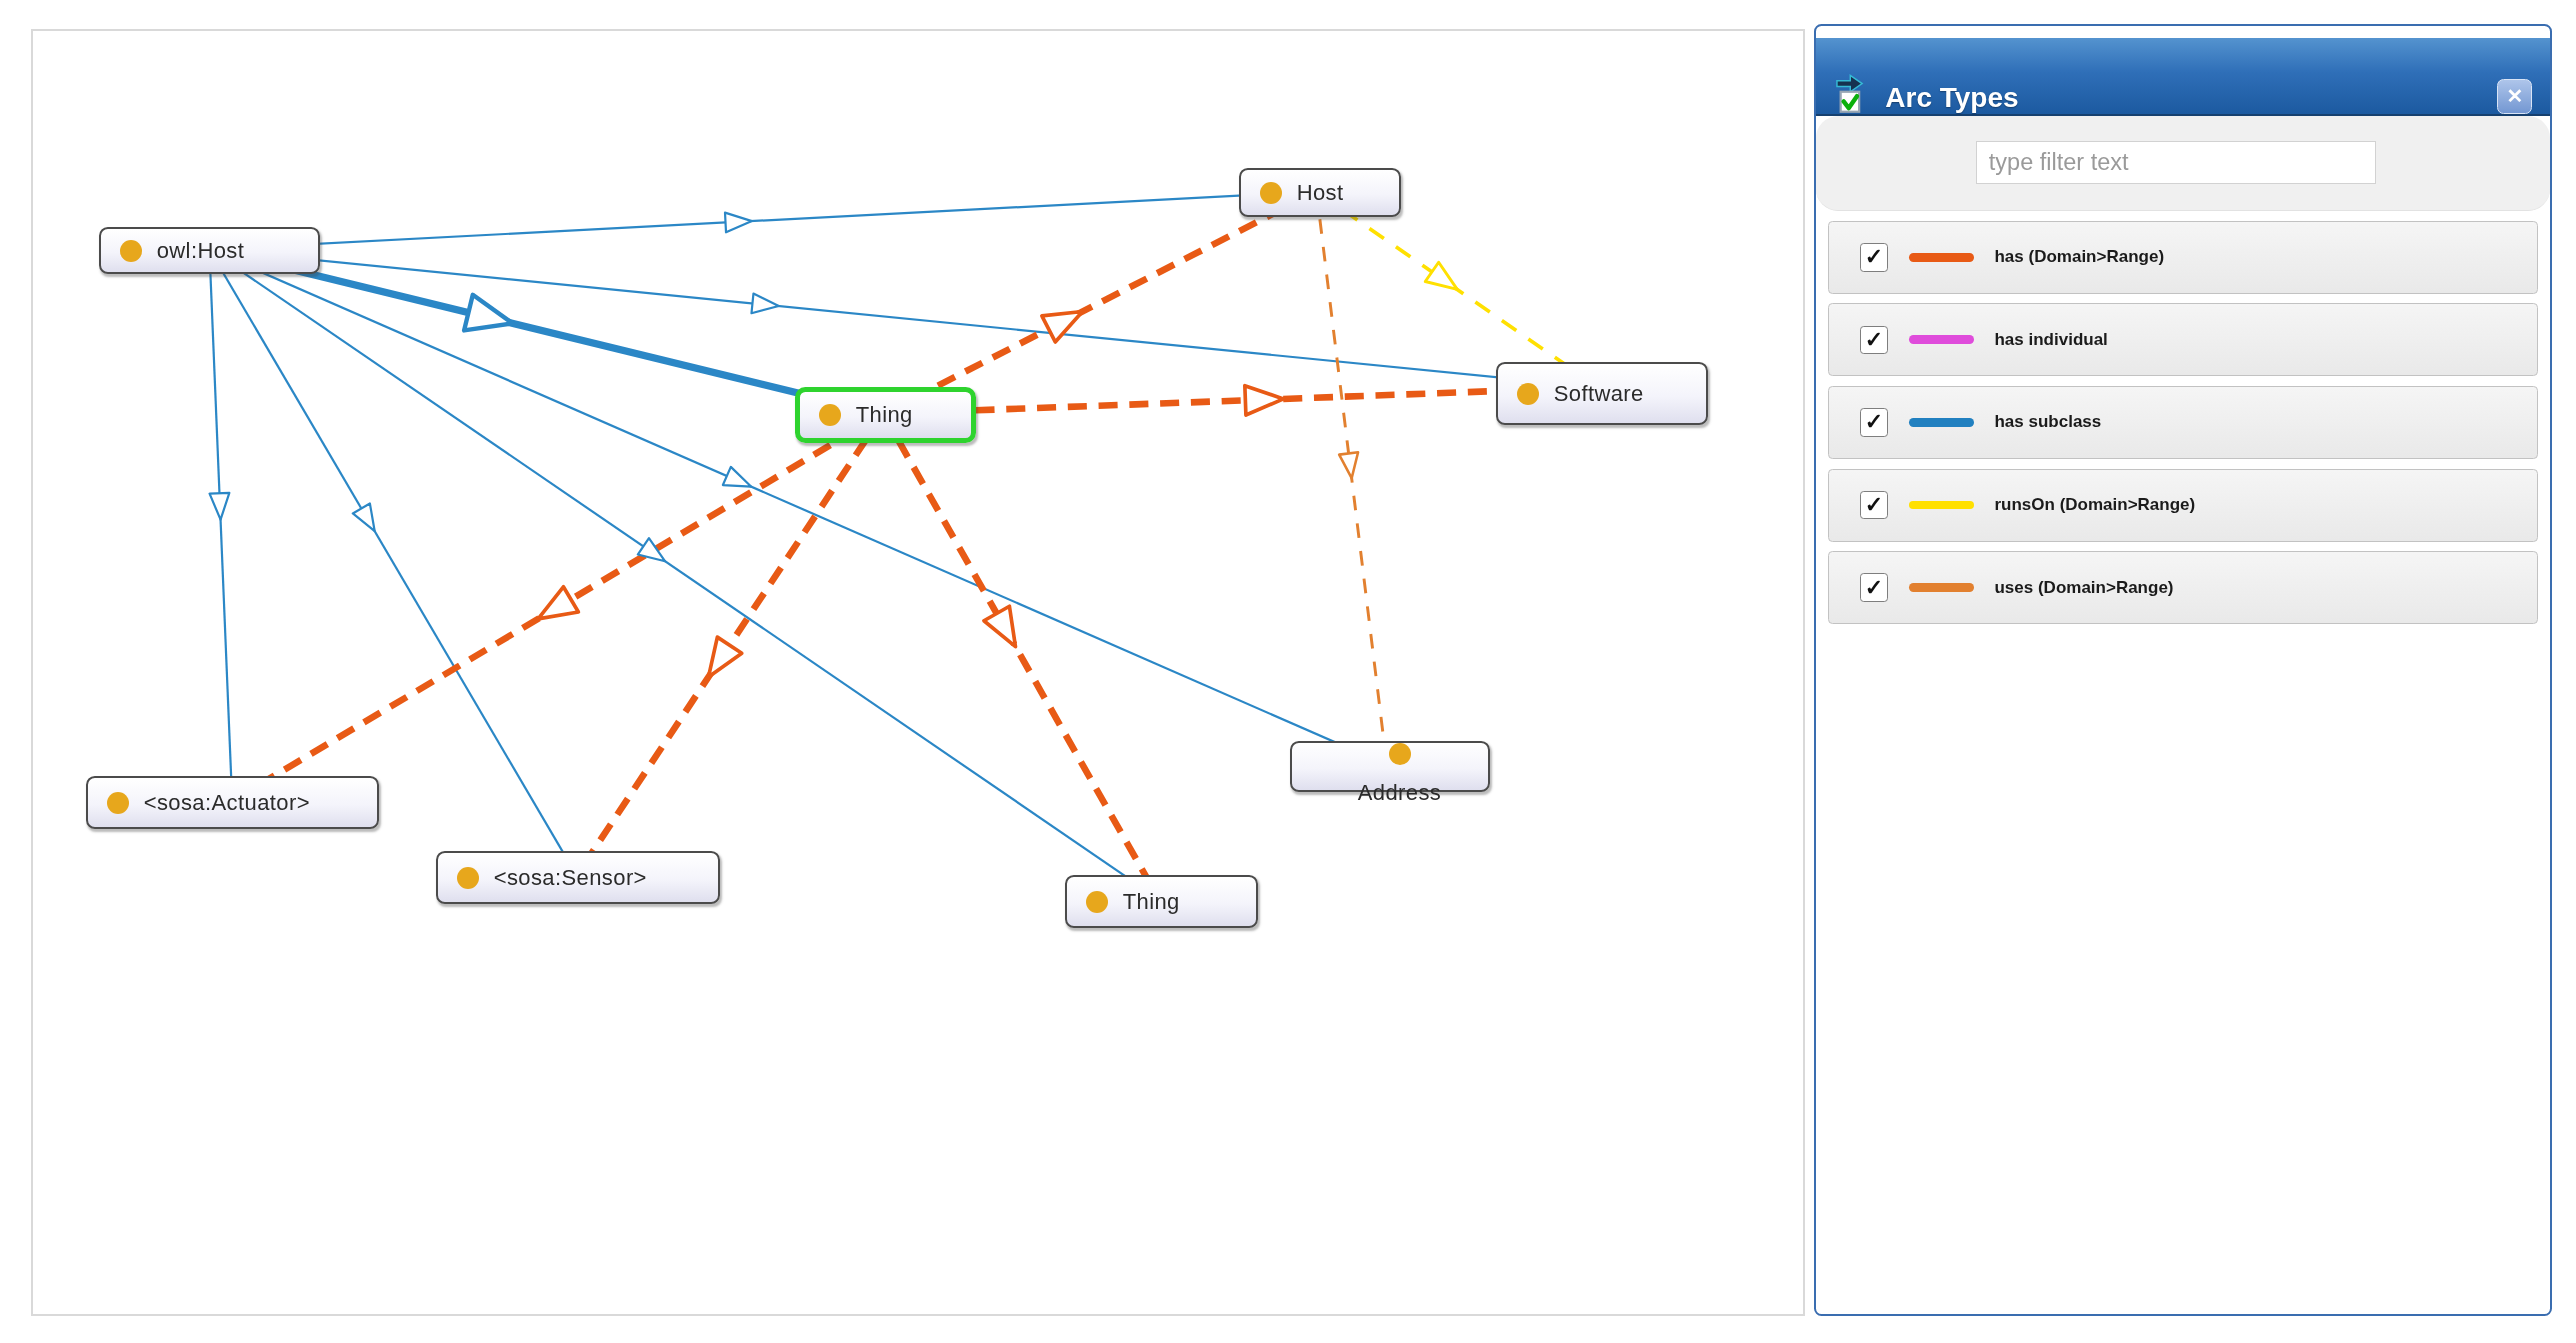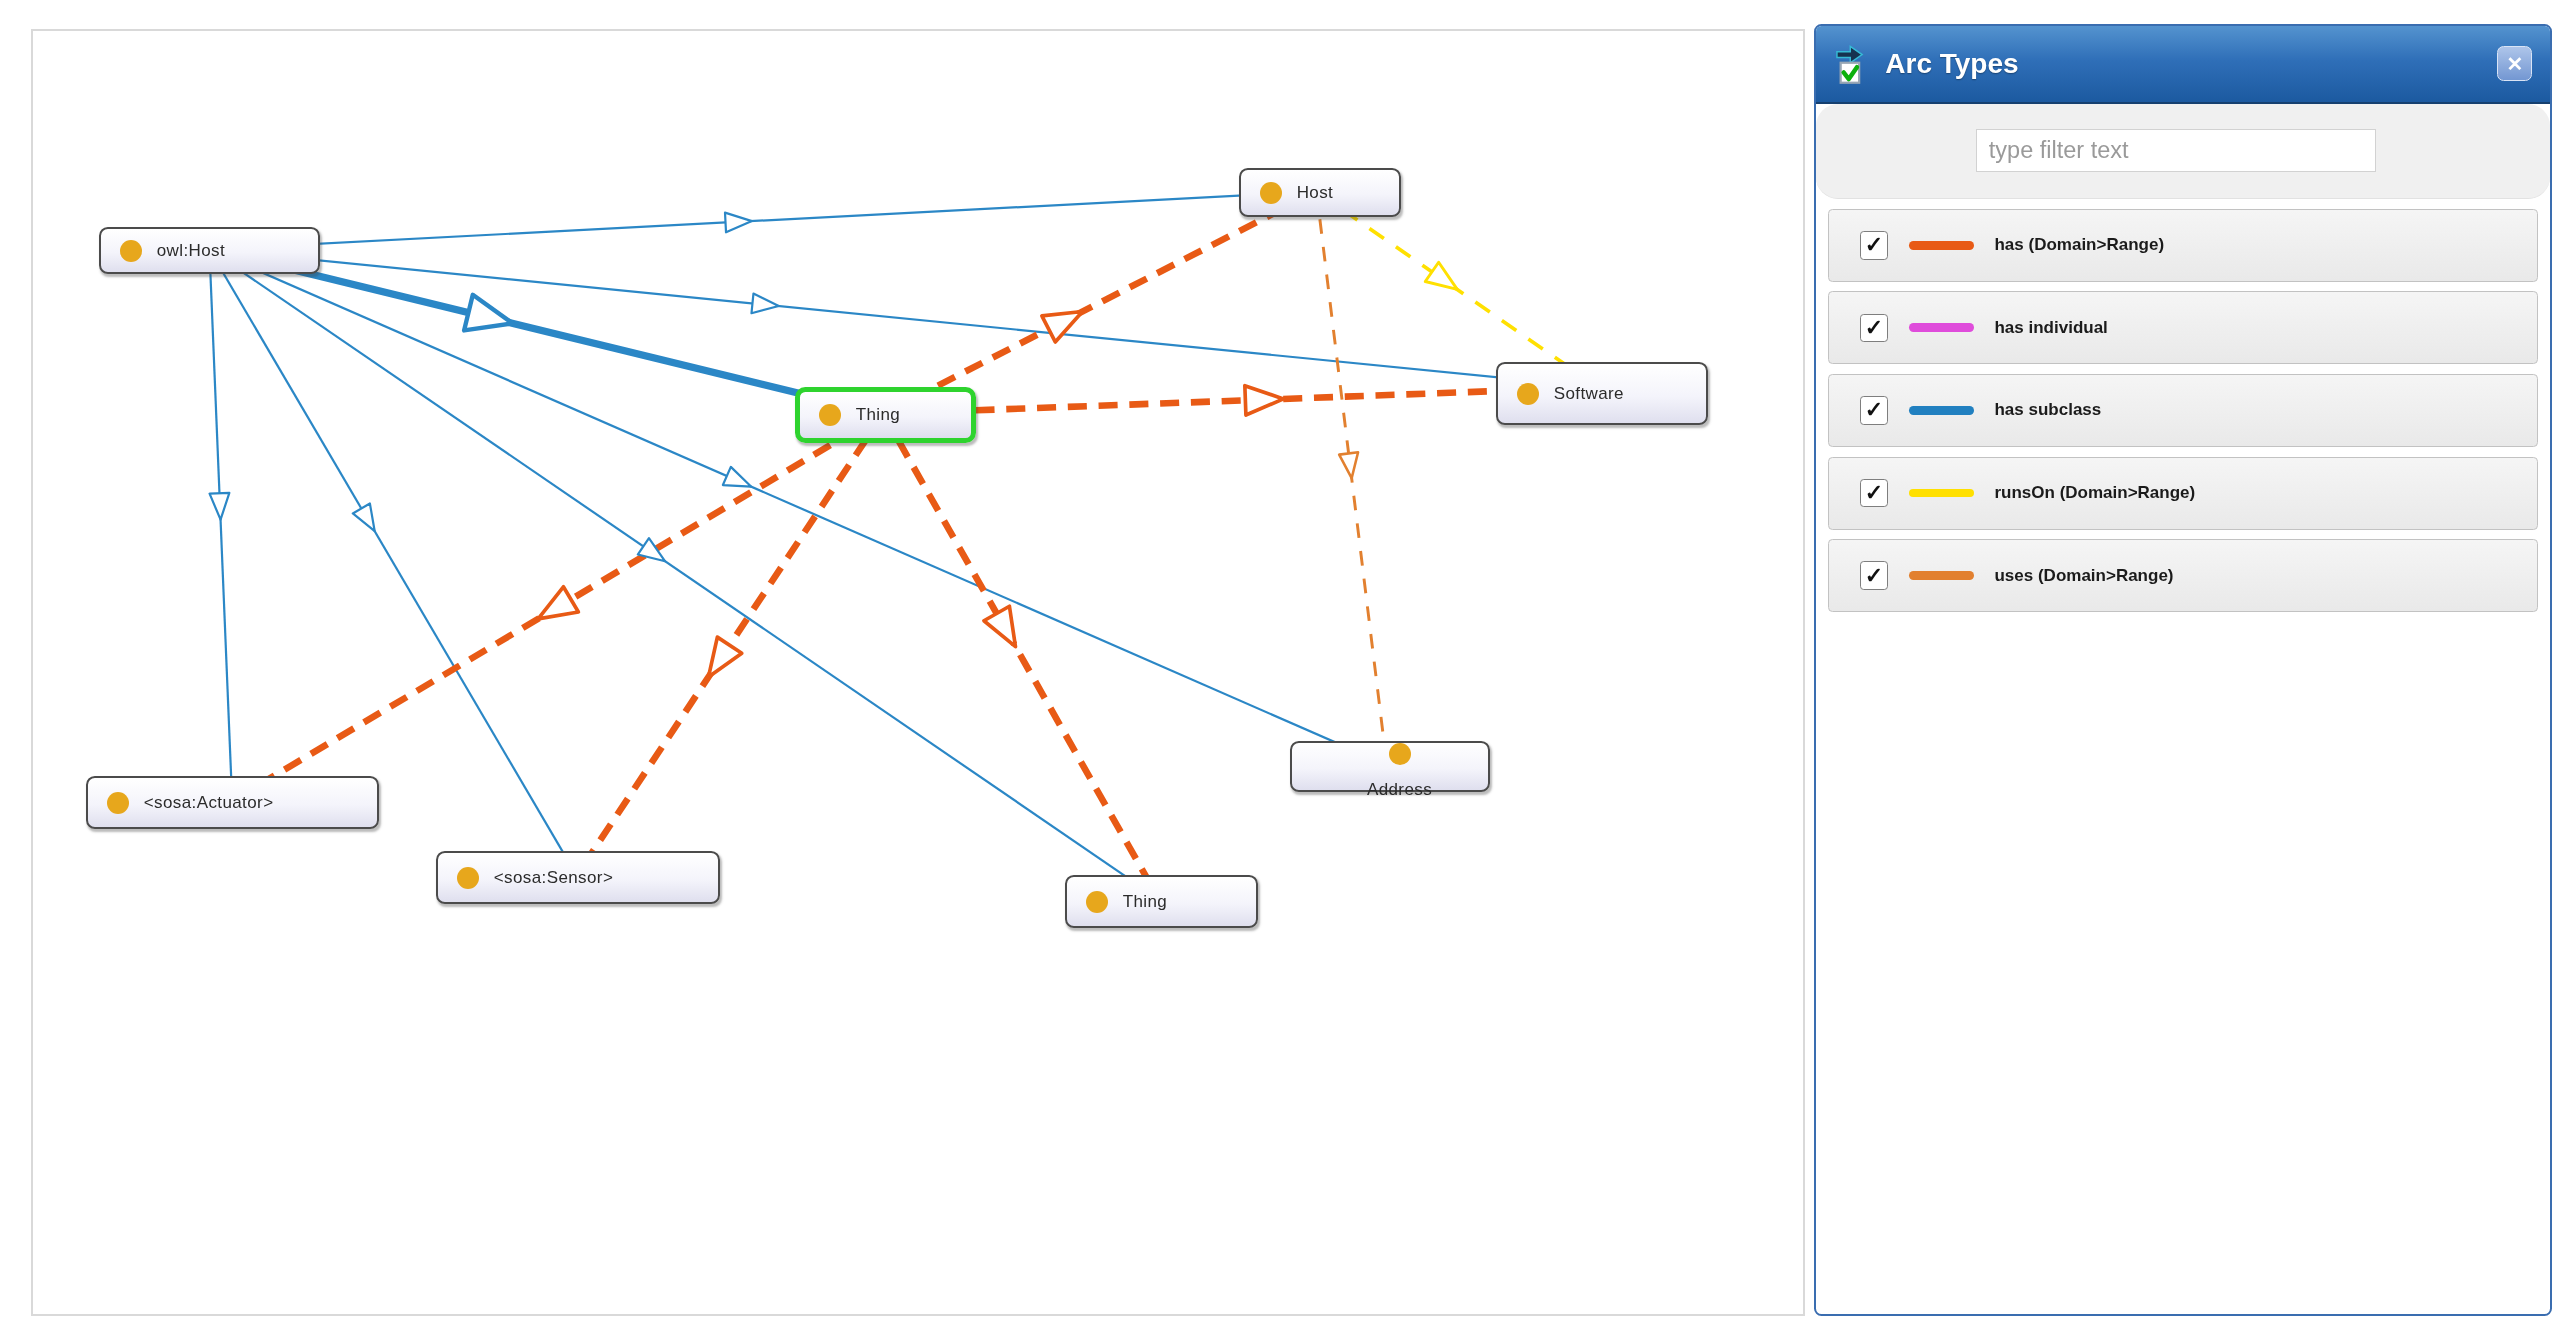--- a/index.html
+++ b/index.html
@@ -8,27 +8,27 @@
   
   .canvas{position:absolute;left:31px;top:29px;width:1774px;height:1287px;
           border:2.2px solid #d9d9d9;background:#ffffff;box-sizing:border-box;}
   .canvas svg{position:absolute;left:0;top:0;width:100%;height:100%;}
   .gnode{position:absolute;display:flex;align-items:center;gap:14.7px;box-sizing:border-box;
          padding-left:19px;border:2.9px solid #4b4b4b;border-radius:8.8px;
          background:linear-gradient(180deg,#ffffff 0%,#f4f4fb 55%,#dfdfee 100%);
          box-shadow:1.5px 2.2px 2.2px rgba(60,60,60,.35);cursor:pointer;}
   .gnode.selected{border:5.1px solid #2ed32e;border-radius:10.3px;}
   .gnode .dot{width:22px;height:22px;border-radius:50%;background:#e7a71c;flex:0 0 auto;}
-  .gnode .nlabel{font-size:17px;color:#2b2b2b;letter-spacing:0.4px;white-space:nowrap;}
+  .gnode .nlabel{font-size:22px;color:#2b2b2b;letter-spacing:0.4px;white-space:nowrap;}
   
   .panel{position:absolute;left:1814px;top:23.5px;width:738px;height:1292px;box-sizing:border-box;
          border:2.2px solid #3a6db0;border-radius:7.4px;background:#ffffff;overflow:hidden;}
-  .panel-header{height:76px;display:flex;align-items:center;gap:14.7px;padding:0 17.6px;
+  .panel-header{height:76px;display:flex;align-items:flex-end;gap:14.7px;padding:0 17.6px;
          background:linear-gradient(180deg,#5493cf 0%,#2f6fb8 45%,#1c5aa0 100%);
-         border-bottom:2.9px solid #16406f;}
+         border-bottom:2.9px solid #16406f;margin-top:12px;}
   .hdr-icon{flex:0 0 auto;display:flex;}
   .hdr-title{flex:1;font-size:28px;font-weight:bold;color:#ffffff;text-shadow:0 0.7px 1.5px rgba(0,0,0,.35);}
   .close-btn{flex:0 0 auto;width:35px;height:35px;border-radius:6.6px;border:1.5px solid #d9e4f6;
          background:linear-gradient(180deg,#aec5ea 0%,#7397d2 100%);color:#ffffff;
          font-size:20px;font-weight:bold;line-height:32px;text-align:center;padding:0;cursor:pointer;}
   .filter-bar{height:94px;background:#f0f0f0;display:flex;align-items:center;border-bottom:0.7px solid #e2e2e2;border-radius:22px;}
   .filter-input{margin-left:160px;width:400px;height:43px;box-sizing:border-box;border:1.5px solid #d2d2d2;
          background:#ffffff;font-family:"Liberation Sans",sans-serif;font-size:23.5px;color:#444;padding:0 11.8px;}
   .filter-input::placeholder{color:#9a9a9a;}
   #arc-rows{padding:10.3px 11.8px 0 11.8px;}

